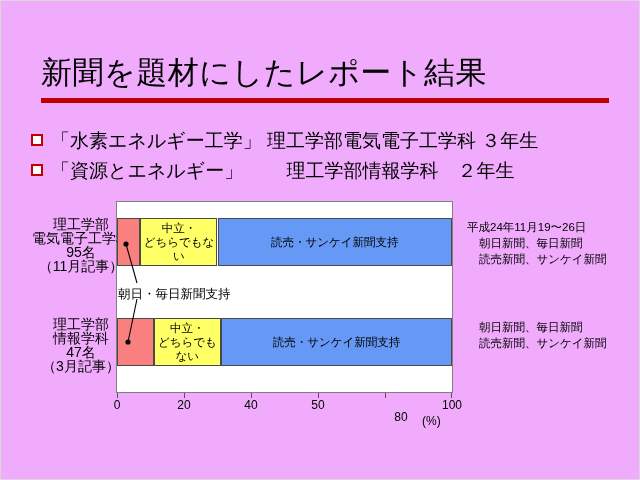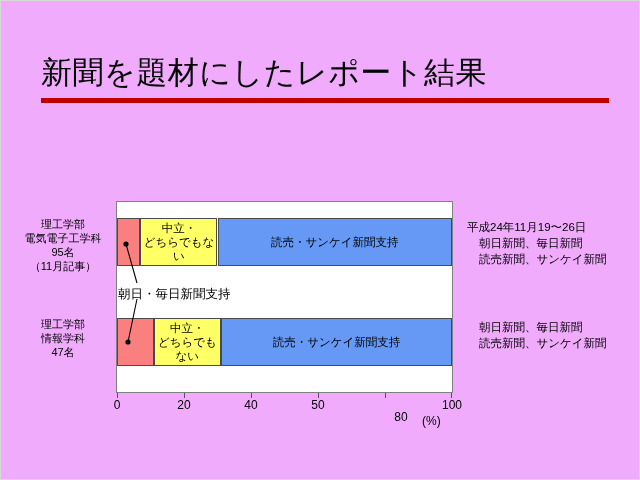--- a/index.html
+++ b/index.html
@@ -97,24 +97,24 @@
     width: 337px;
     height: 192px;
     border: 1px solid #808080;
     box-sizing: border-box;
     background: #ffffff;
   }
   .row-label {
     position: absolute;
     width: 100px;
     text-align: center;
-    font-size: 11px;
+    font-size: 14px;
     line-height: 14px;
     color: #000000;
-    left: 0px;
+    left: 18px;
   }
   #row-label-0 { top: 16px; }
   #row-label-1 { top: 116px; }
   .row-label div { white-space: nowrap; }
 
   .bar-row {
     position: absolute;
     left: 104px;
     height: 48px;
     width: 398px;
@@ -210,36 +210,47 @@
 <body>
 
 <div id="slide">
 
   <div id="title-block">
     <div id="page-title">新聞を題材にしたレポート結果</div>
     <div id="title-rule"></div>
     <div id="title-rule-thin"></div>
   </div>
 
+  <div id="bullets">
+    <div class="bullet-row">
+      <span class="bullet-marker"></span>
+      <span class="bullet-text">「水素エネルギー工学」 理工学部電気電子工学科 ３年生</span>
+    </div>
+    <div class="bullet-row">
+      <span class="bullet-marker"></span>
+      <span class="bullet-text">「資源とエネルギー」　　 理工学部情報学科　２年生</span>
+    </div>
+  </div>
 
   <div id="chart-area">
 
     <div id="plot-frame"></div>
 
     <div class="row-label" id="row-label-0">
       <div>理工学部</div>
       <div>電気電子工学科</div>
       <div>95名</div>
       <div>（11月記事）</div>
     </div>
 
     <div class="row-label" id="row-label-1">
       <div>理工学部</div>
       <div>情報学科</div>
       <div>47名</div>
+      <div>（3月記事）</div>
     </div>
 
     <div class="bar-row" id="bar-row-0">
       <div class="seg" id="seg-0-0" style="left: 0px; width: 23.45px; background: rgb(250, 128, 128);"></div>
       <div class="seg seg-label-2line" id="seg-0-1" style="left: 23.45px; width: 77.05px; background: rgb(255, 255, 102);">中立・
 どちらでもない</div>
       <div class="seg" id="seg-0-2" style="left: 100.5px; width: 234.5px; background: rgb(102, 153, 245);">読売・サンケイ新聞支持</div>
     </div>
 
     <div class="bar-row" id="bar-row-1">

